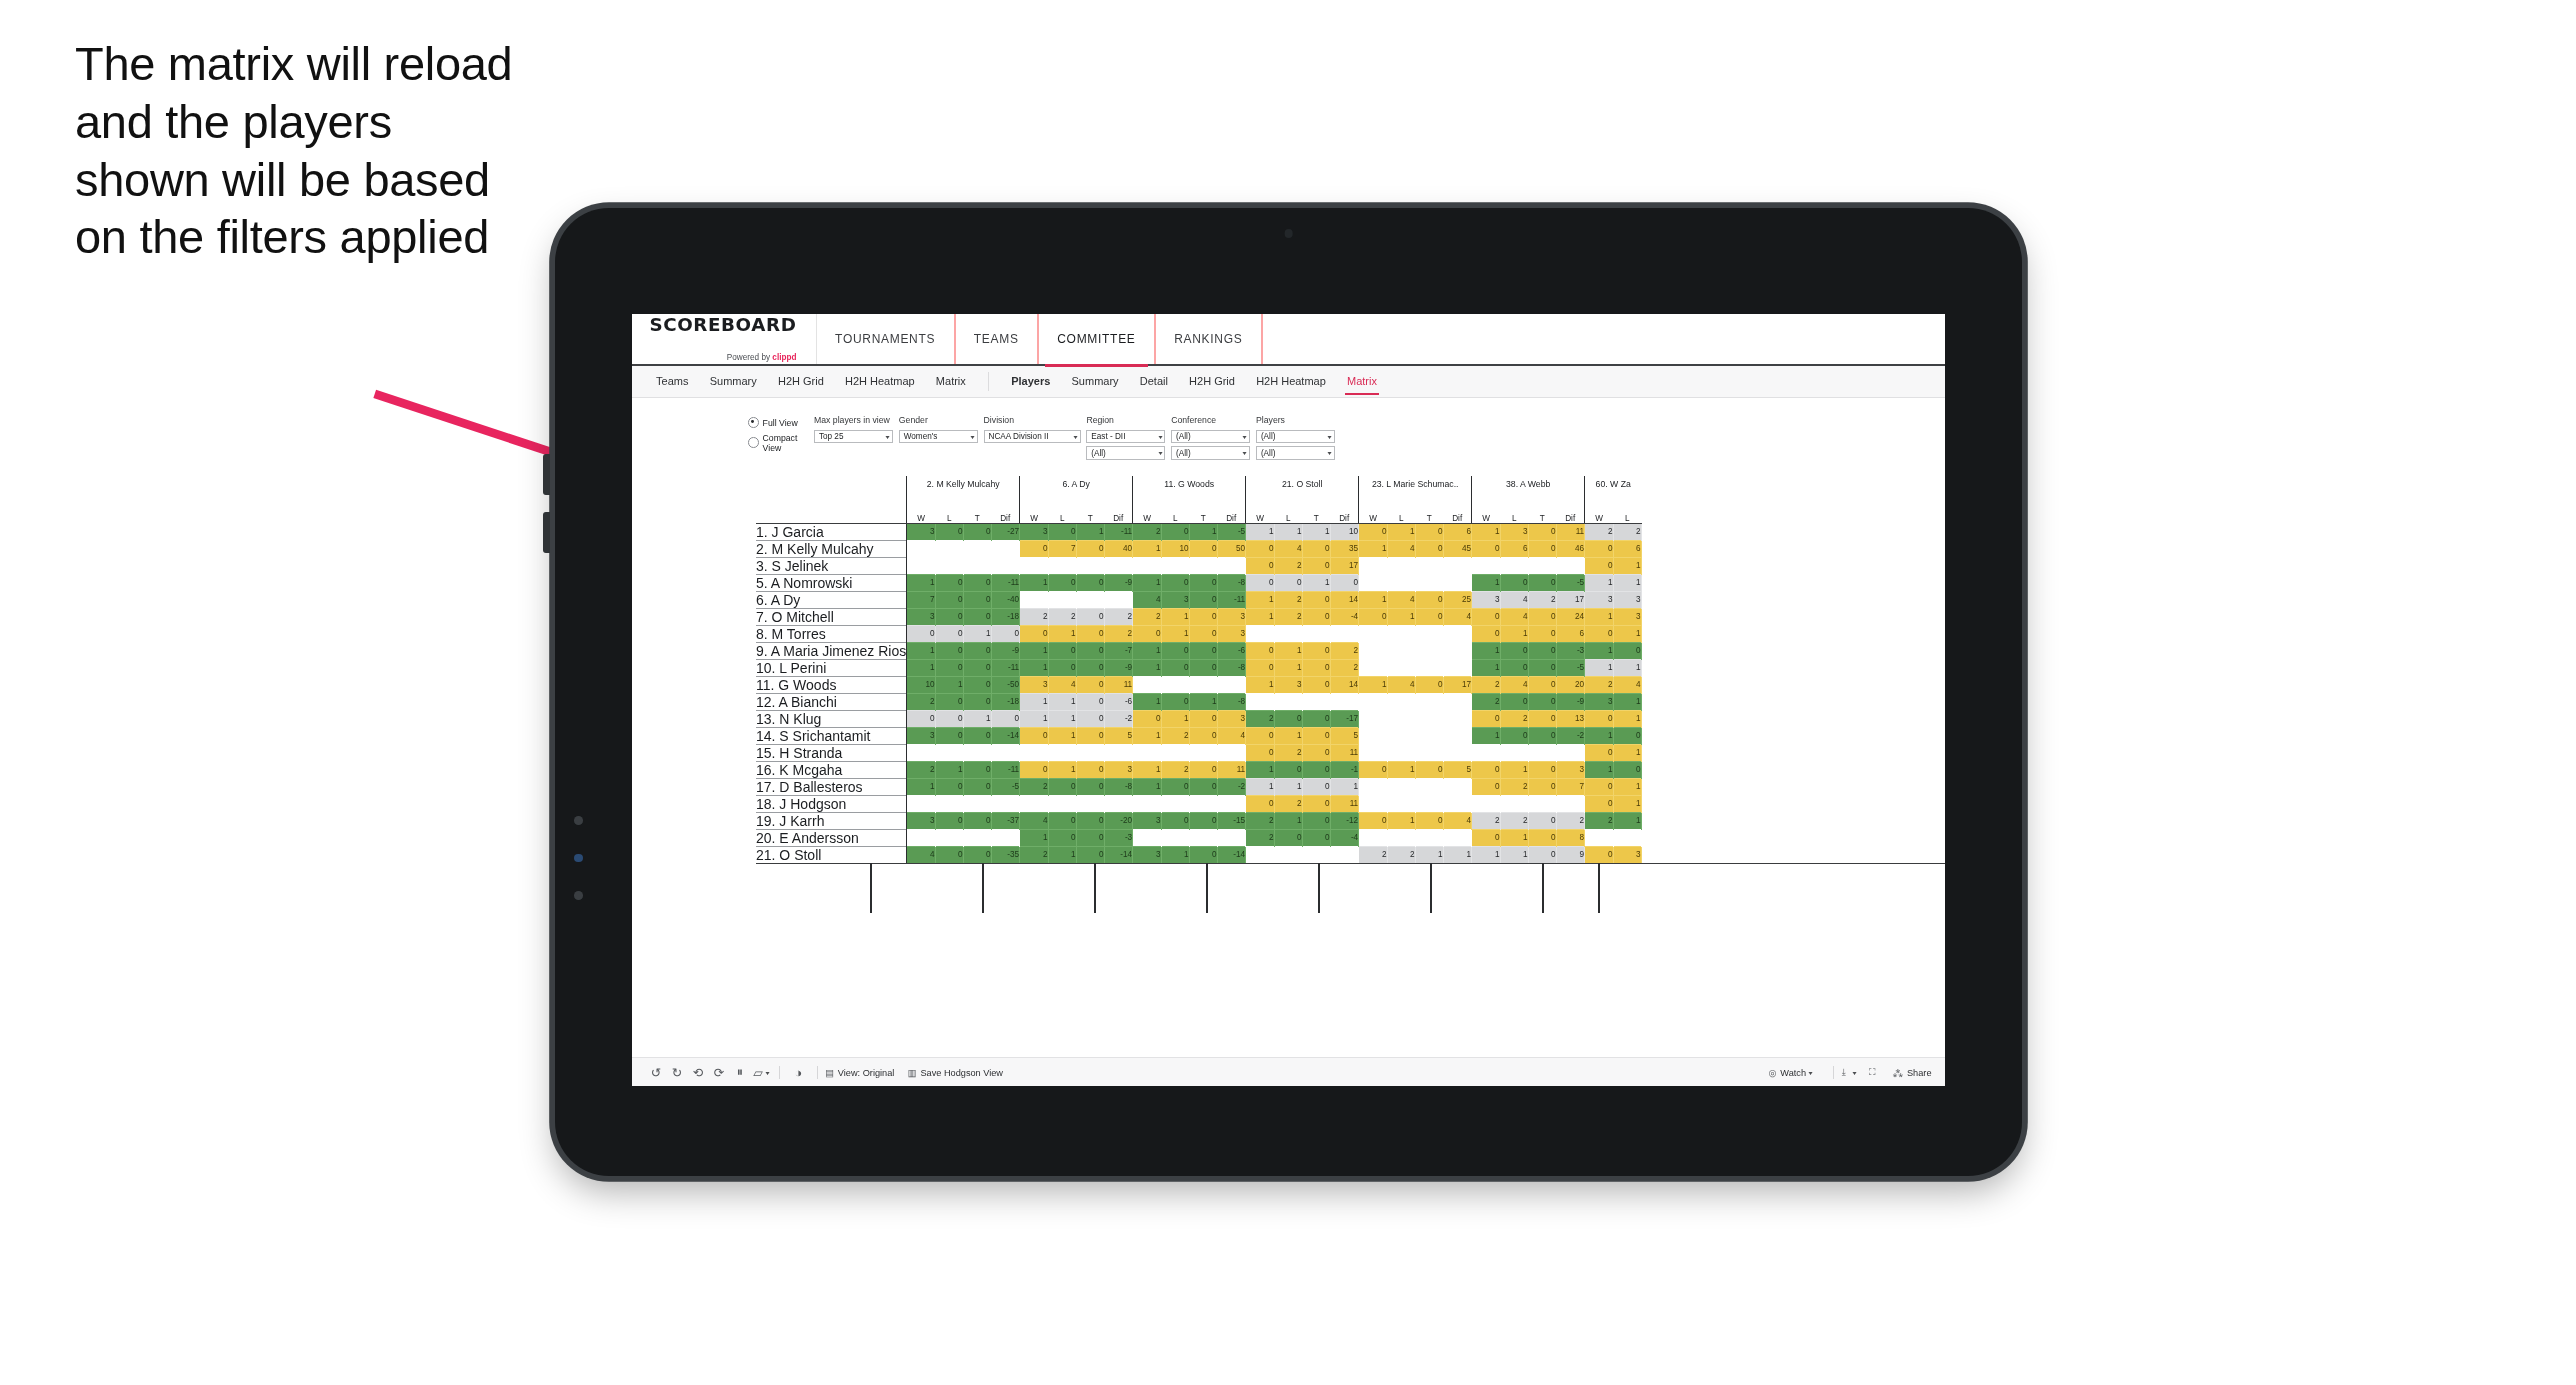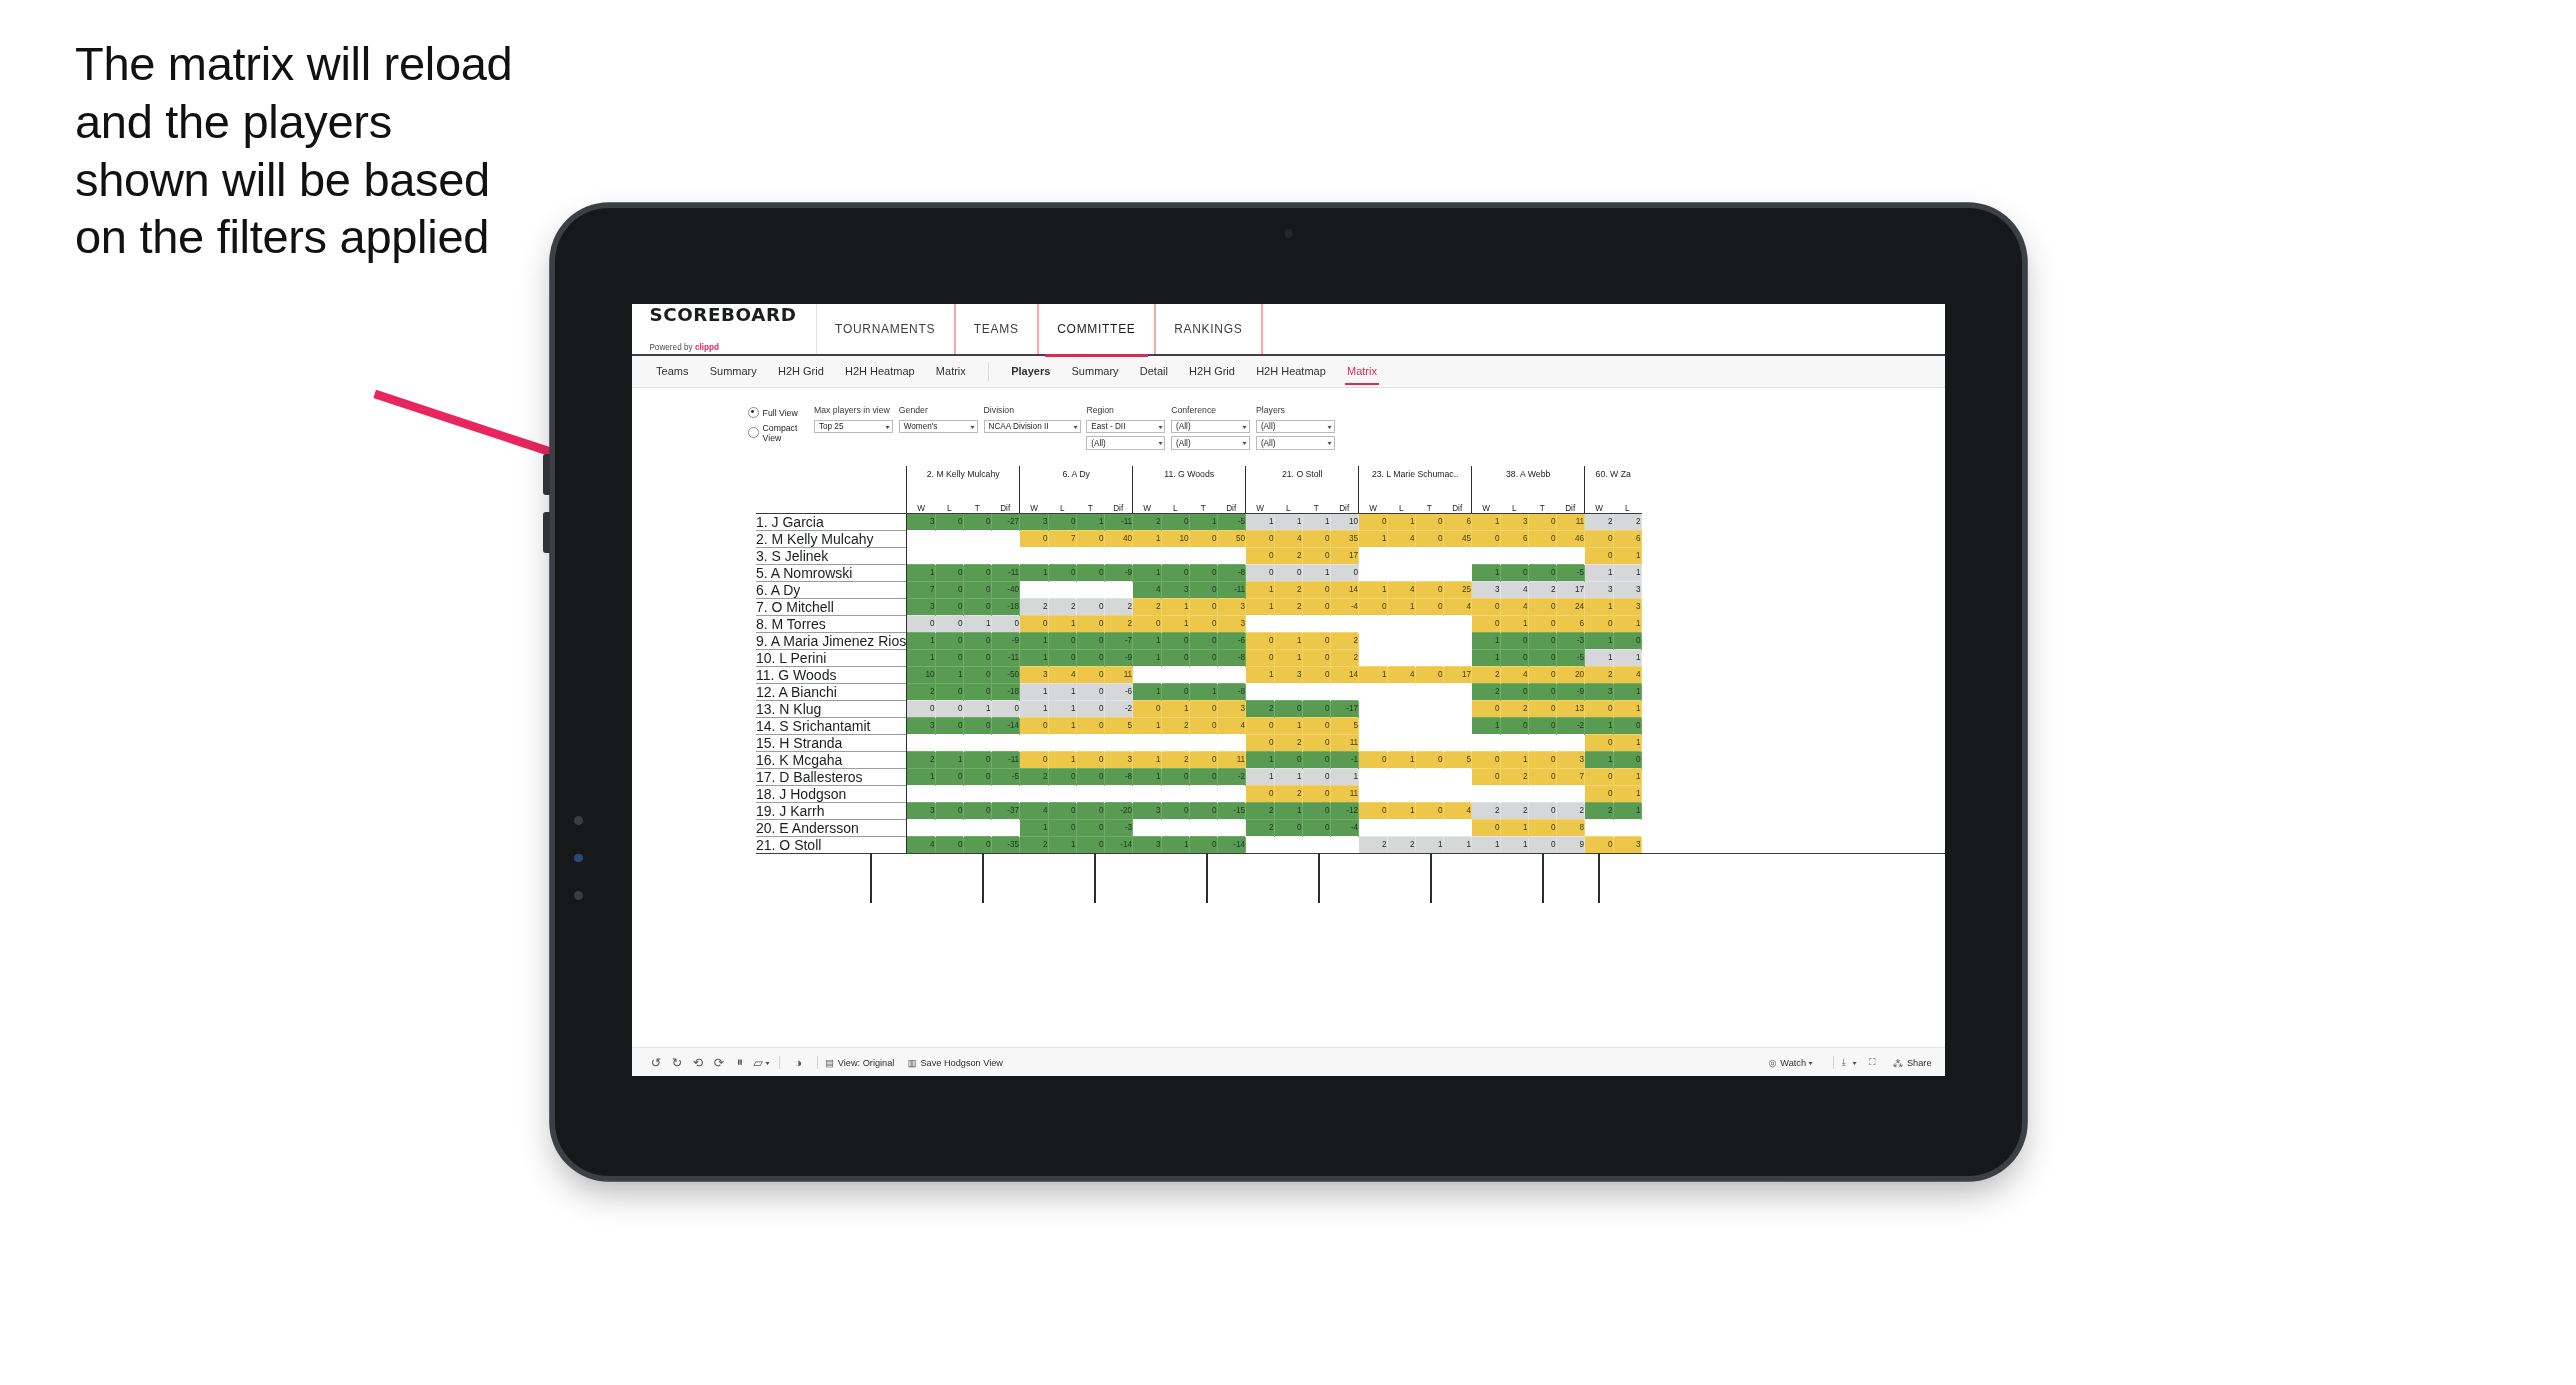--- a/index.html
+++ b/index.html
@@ -31,34 +31,34 @@
   .tablet:after{
     content:"";position:absolute;left:-11.6px;top:304px;width:6.8px;height:41px;
     background:#2f3336;border-radius:2.9px 0 0 2.9px;
   }
   .side-dots{position:absolute;left:19.3px;top:608px;width:11.6px;}
   .side-dots i{display:block;width:8.7px;height:8.7px;border-radius:50%;background:#3a3e42;margin-bottom:29px;}
   .side-dots i.blue{background:#2a4a73;}
   .cam{position:absolute;left:50%;top:21px;transform:translateX(-50%);width:8.7px;height:8.7px;border-radius:50%;background:#23272a;}
 
   .screen{
-    position:absolute;left:77px;top:96px;width:1313px;height:772px;
+    position:absolute;left:77px;top:106px;width:1313px;height:772px;
     background:#ffffff;overflow:hidden;
   }
 
   
   .app-header{
     height:50px;background:#ffffff;border-bottom:2.9px solid #3f4144;
     display:flex;align-items:stretch;position:relative;
   }
   .brand{display:flex;flex-direction:column;justify-content:center;padding:0 19.3px 0 17.4px;
     border-right:1px solid #e3e3e3;}
   .brand-name{font-size:18.3px;font-weight:bold;letter-spacing:0.6px;color:#1b1d20;
     font-family:"DejaVu Sans",sans-serif;line-height:1;}
-  .brand-sub{font-size:8.2px;color:#4a4d52;margin-top:19px;}
+  .brand-sub{font-size:8.2px;color:#4a4d52;margin-top:19px;text-align:right;}
   .brand-sub b{color:#e8245a;font-weight:bold;}
   .nav-tabs{display:flex;align-items:stretch;}
   .nav-tab{
     display:flex;align-items:center;padding:0 18.3px;font-size:12px;color:#3b3d40;
     letter-spacing:0.7px;border-right:2px solid #fca5a5;position:relative;cursor:pointer;
   }
   .nav-tab.active{color:#1b1d20;}
   .nav-tab.active:after{
     content:"";position:absolute;left:5.8px;right:5.8px;bottom:-2.9px;height:2.9px;background:#d92b55;
   }

